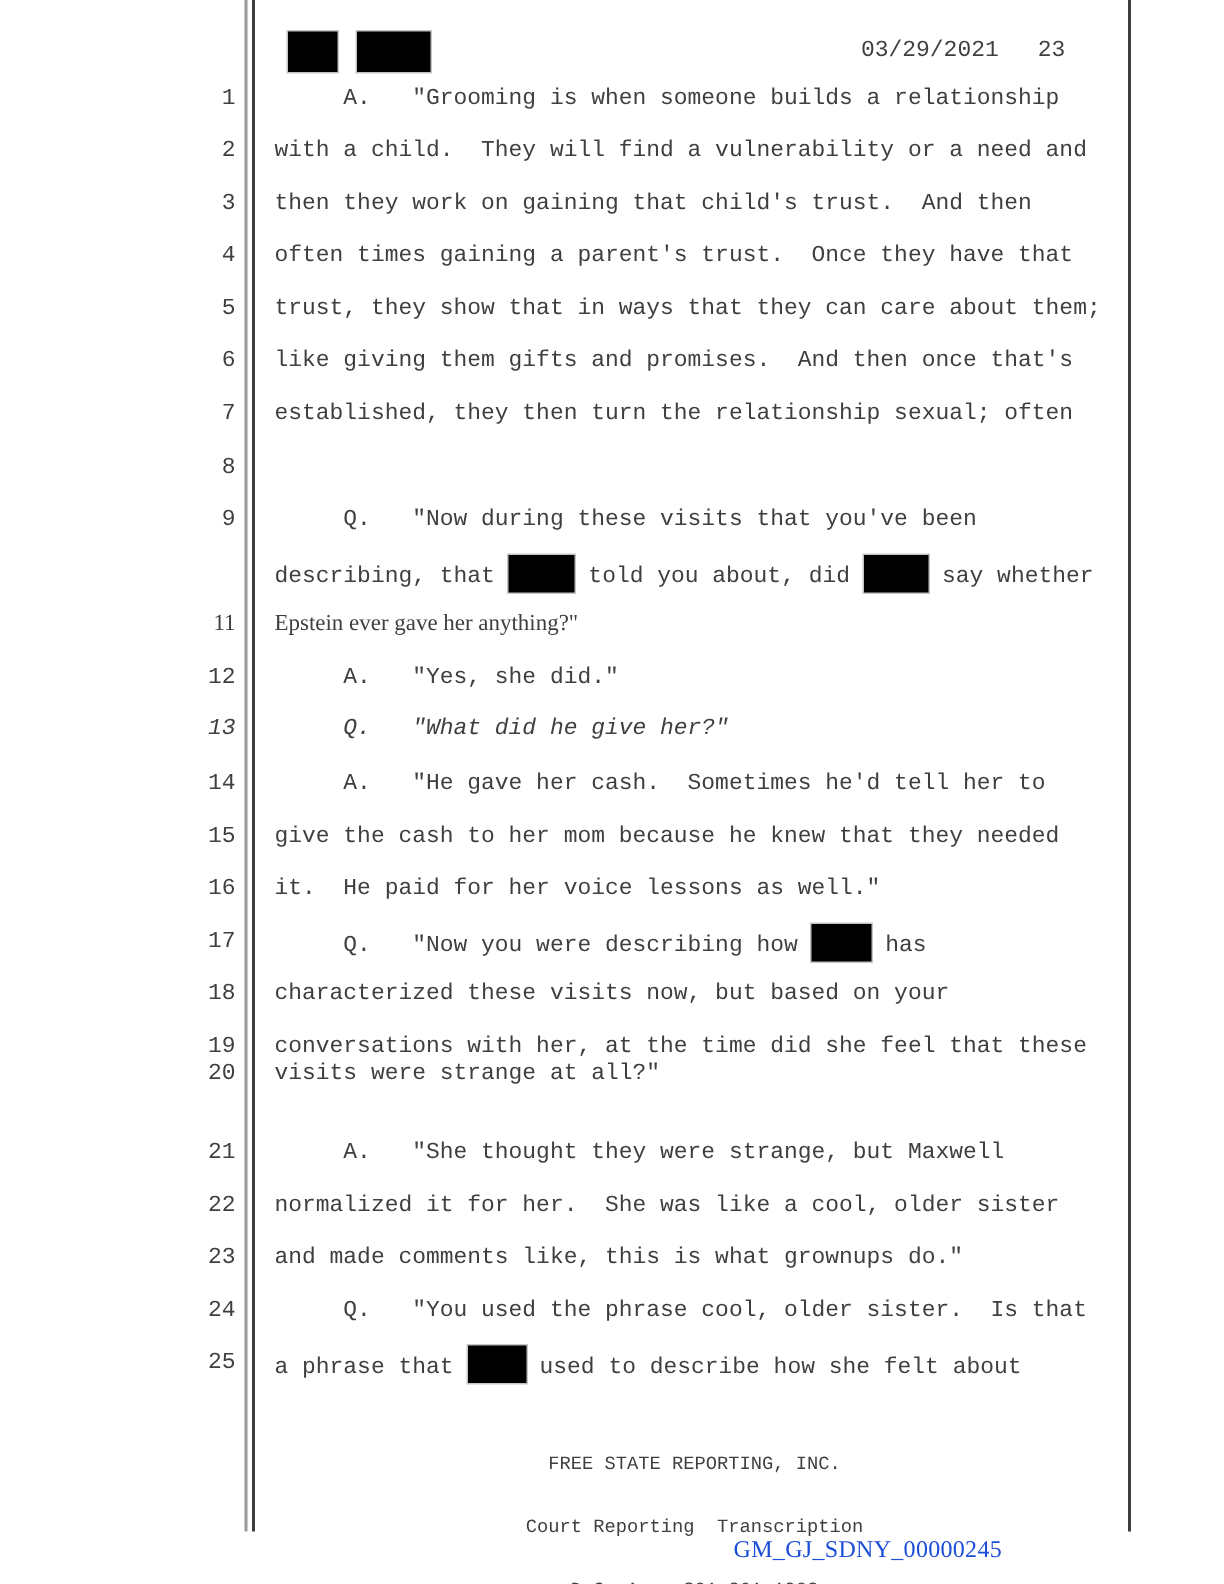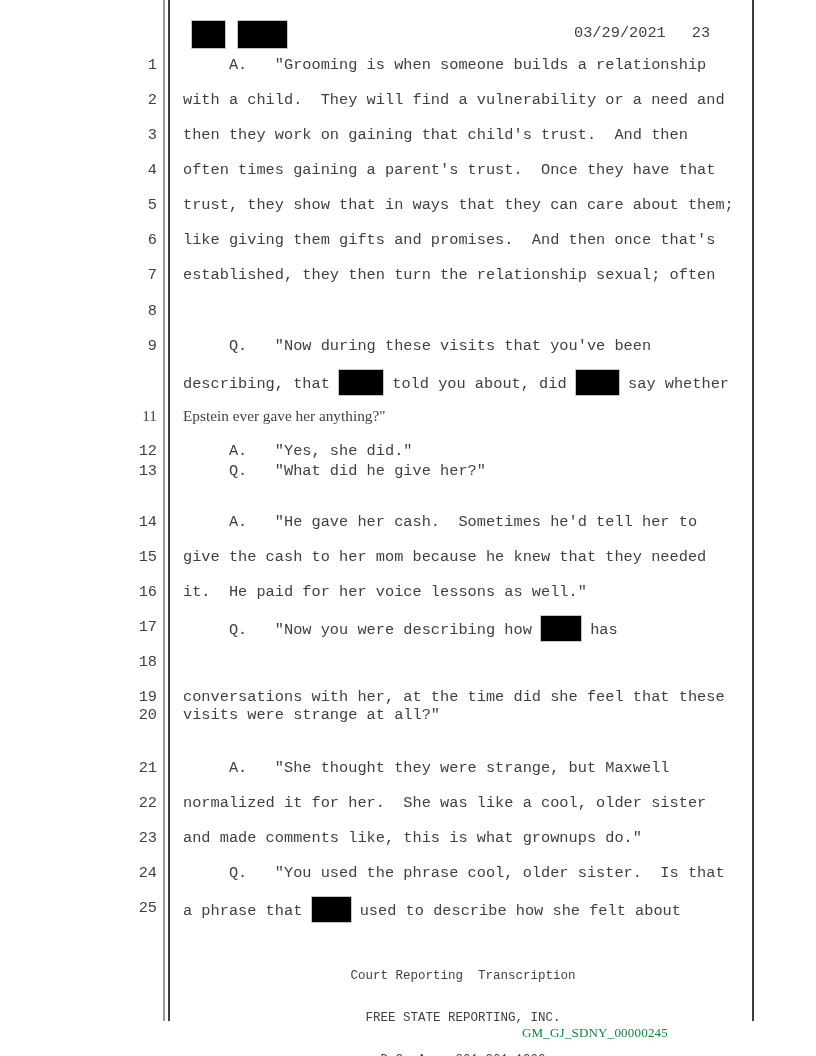--- a/index.html
+++ b/index.html
@@ -60,21 +60,21 @@
     font-size: 12.5px; line-height: 14px;
     white-space: pre;
     color: #3f3f3f;
   }
   .footer div { height: 14px; }
 
   
   .bates {
     position: absolute; top: 1025px; right: 10px;
     font-family: "Liberation Serif", "DejaVu Serif", serif;
-    font-size: 13px; color: #15803d;
+    font-size: 16px; color: #1d4ed8;
     letter-spacing: 0.2px;
   }
 </style>
 </head>
 <body>
 
 <div class="page">
 
   <div class="rule rule-left-outer"></div>
   <div class="rule rule-left-inner"></div>
@@ -127,21 +127,21 @@
         <div class="t-text"><span>describing, that </span><span class="redaction-inline" style="width: 44px;"></span><span> told you about, did </span><span class="redaction-inline" style="width: 43px;"></span><span> say whether</span></div>
       </div>
       <div class="t-row" style="top: 405.1px; font-family: Liberation Serif, serif;">
         <div class="t-num">11</div>
         <div class="t-text"><span>Epstein ever gave her anything?"</span></div>
       </div>
       <div class="t-row" style="top: 440.26px; padding-left: 48px;">
         <div class="t-num">12</div>
         <div class="t-text"><span>     A.   "Yes, she did."</span></div>
       </div>
-      <div class="t-row" style="top: 460px;">
+      <div class="t-row" style="top: 474px; font-style: italic;">
         <div class="t-num">13</div>
         <div class="t-text"><span>     Q.   "What did he give her?"</span></div>
       </div>
       <div class="t-row" style="top: 510.58px;">
         <div class="t-num">14</div>
         <div class="t-text"><span>     A.   "He gave her cash.  Sometimes he'd tell her to</span></div>
       </div>
       <div class="t-row" style="top: 545.74px;">
         <div class="t-num">15</div>
         <div class="t-text"><span>give the cash to her mom because he knew that they needed</span></div>
@@ -149,20 +149,21 @@
       <div class="t-row" style="top: 580.9px;">
         <div class="t-num">16</div>
         <div class="t-text"><span>it.  He paid for her voice lessons as well."</span></div>
       </div>
       <div class="t-row" style="top: 616.06px;">
         <div class="t-num">17</div>
         <div class="t-text"><span>     Q.   "Now you were describing how </span><span class="redaction-inline" style="width: 40px;"></span><span> has</span></div>
       </div>
       <div class="t-row" style="top: 651.22px;">
         <div class="t-num">18</div>
+        <div class="t-text"><span>characterized these visits now, but based on your</span></div>
       </div>
       <div class="t-row" style="top: 686.38px;">
         <div class="t-num">19</div>
         <div class="t-text"><span>conversations with her, at the time did she feel that these</span></div>
       </div>
       <div class="t-row" style="top: 704px;">
         <div class="t-num">20</div>
         <div class="t-text"><span>visits were strange at all?"</span></div>
       </div>
       <div class="t-row" style="top: 756.7px;">
@@ -181,21 +182,21 @@
         <div class="t-num">24</div>
         <div class="t-text"><span>     Q.   "You used the phrase cool, older sister.  Is that</span></div>
       </div>
       <div class="t-row" style="top: 897.34px;">
         <div class="t-num">25</div>
         <div class="t-text"><span>a phrase that </span><span class="redaction-inline" style="width: 39px;"></span><span> used to describe how she felt about</span></div>
       </div>
     </div>
 
   <div class="footer">
+    <div>FREE STATE REPORTING, INC.</div>
     <div>Court Reporting  Transcription</div>
-    <div>FREE STATE REPORTING, INC.</div>
     <div>D.C. Area 301-261-1902</div>
     
   </div>
 
   <div class="bates">GM_GJ_SDNY_00000245</div>
 
 </div>
 
 </body></html>

